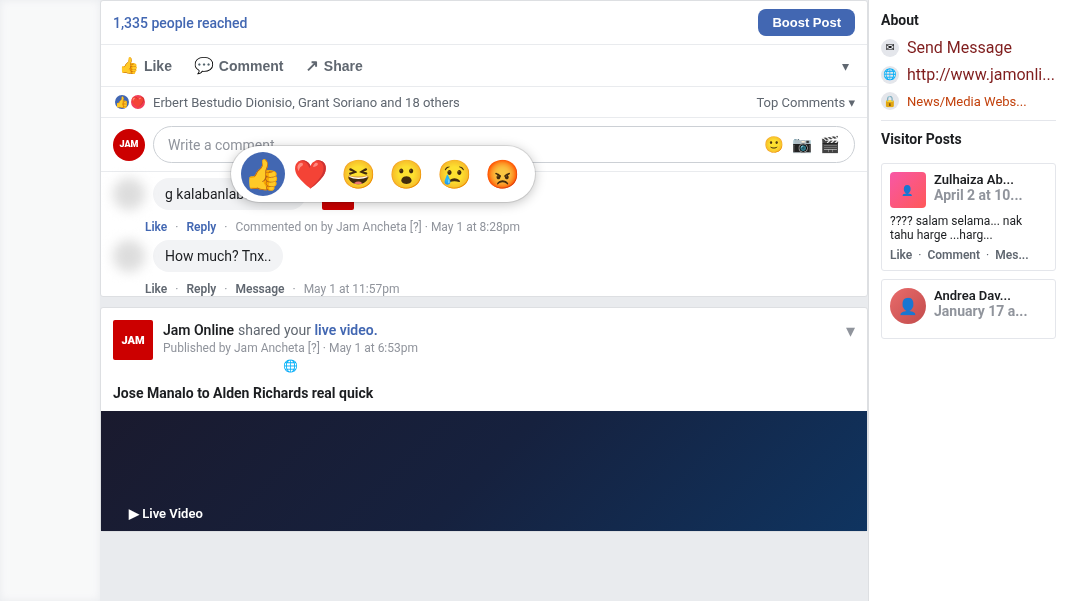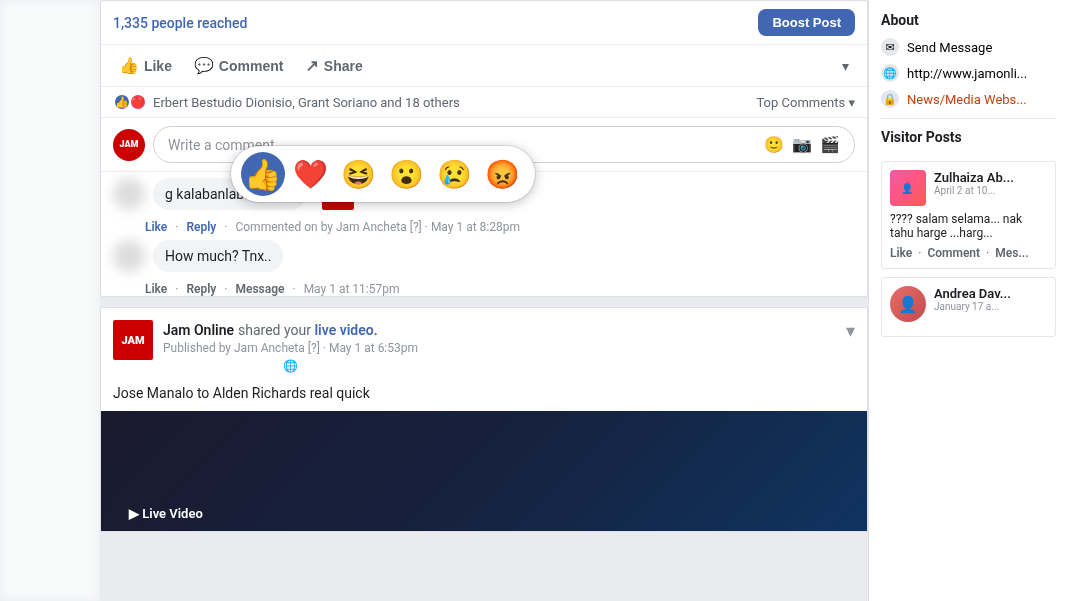--- a/index.html
+++ b/index.html
@@ -316,21 +316,21 @@
     .post-chevron {
       color: #90949c;
       font-size: 18px;
       cursor: pointer;
     }
 
     .post-title {
       padding: 4px 12px 10px;
       font-size: 14px;
       color: #1c1e21;
-      font-weight: 400;
+      font-weight: 700;
     }
 
     .post-video-thumb {
       width: 100%;
       height: 120px;
       background: linear-gradient(135deg, #1a1a2e 0%, #16213e 50%, #0f3460 100%);
       position: relative;
       overflow: hidden;
     }
 
@@ -372,22 +372,22 @@
       border-radius: 50%;
       background: #e4e6eb;
       display: flex;
       align-items: center;
       justify-content: center;
       font-size: 11px;
       flex-shrink: 0;
     }
 
     .sidebar-link {
-      color: #000000;
-      font-size: 13px;
+      color: #7f1d1d;
+      font-size: 16px;
       cursor: pointer;
       white-space: nowrap;
       overflow: hidden;
       text-overflow: ellipsis;
     }
 
     .sidebar-label {
       color: #c2410c;
       font-size: 13px;
       text-align: right;
@@ -429,22 +429,23 @@
       overflow: hidden;
     }
 
     .visitor-name {
       font-size: 13px;
       font-weight: 600;
       color: #1c1e21;
     }
 
     .visitor-time {
-      font-size: 10px;
+      font-size: 14px;
       color: #90949c;
+      font-weight: bold;
     }
 
     .visitor-text {
       font-size: 12px;
       color: #1c1e21;
       display: -webkit-box;
       -webkit-line-clamp: 2;
       -webkit-box-orient: vertical;
       overflow: hidden;
     }

